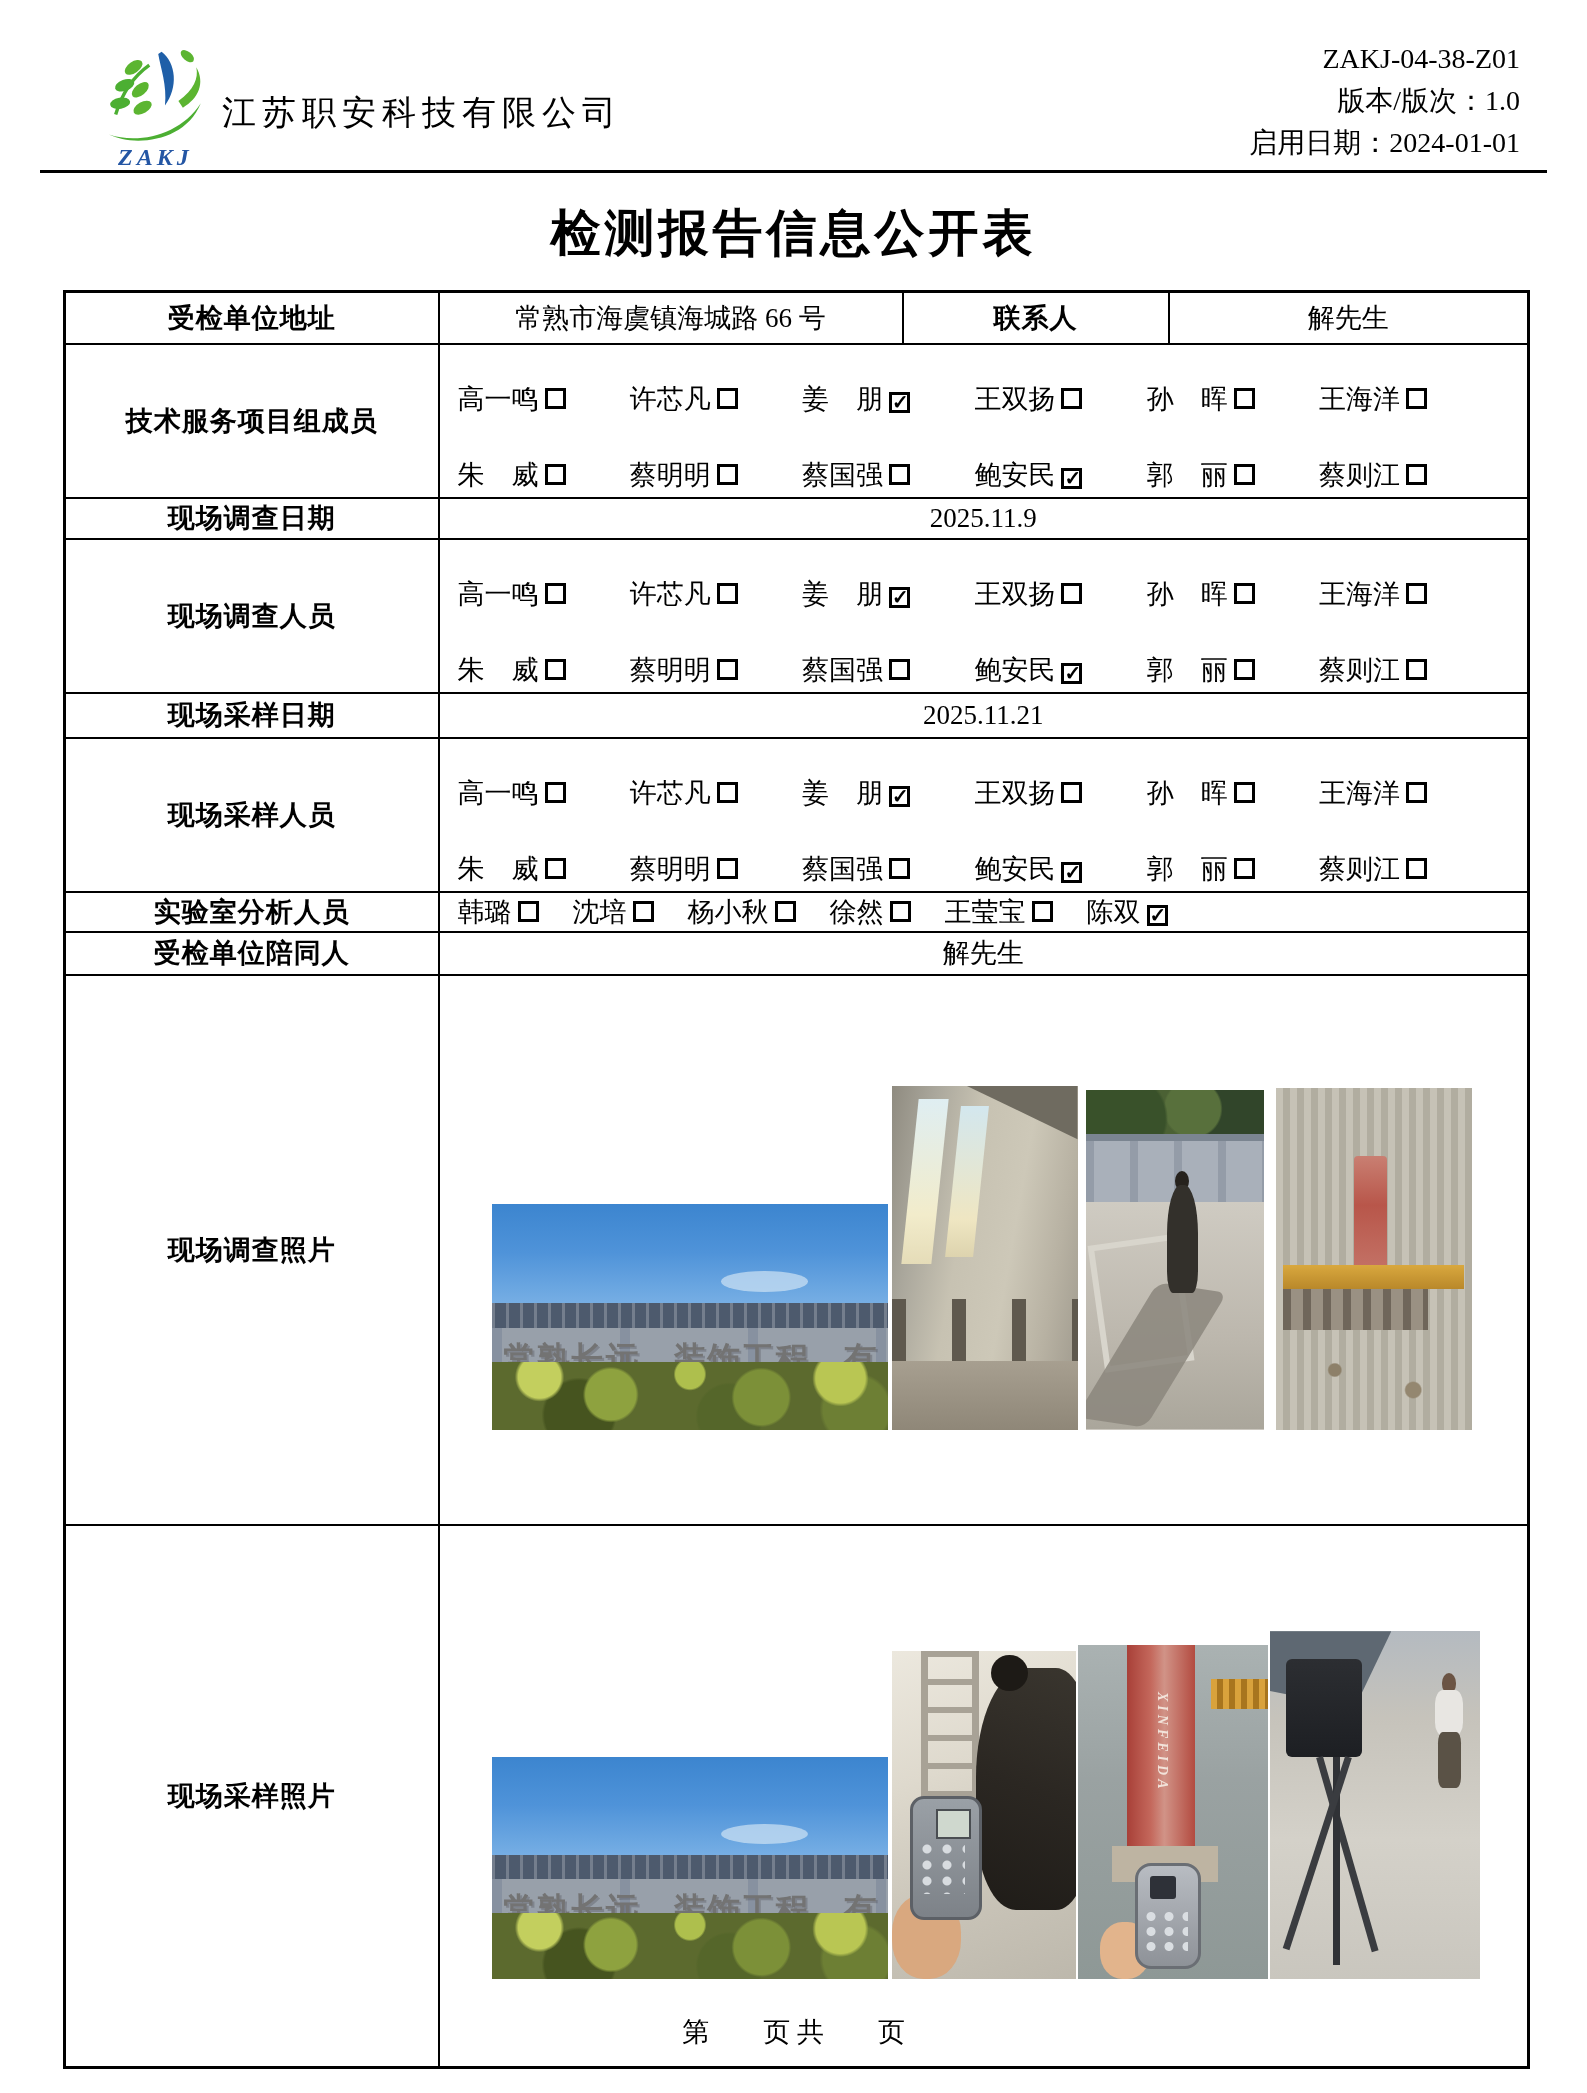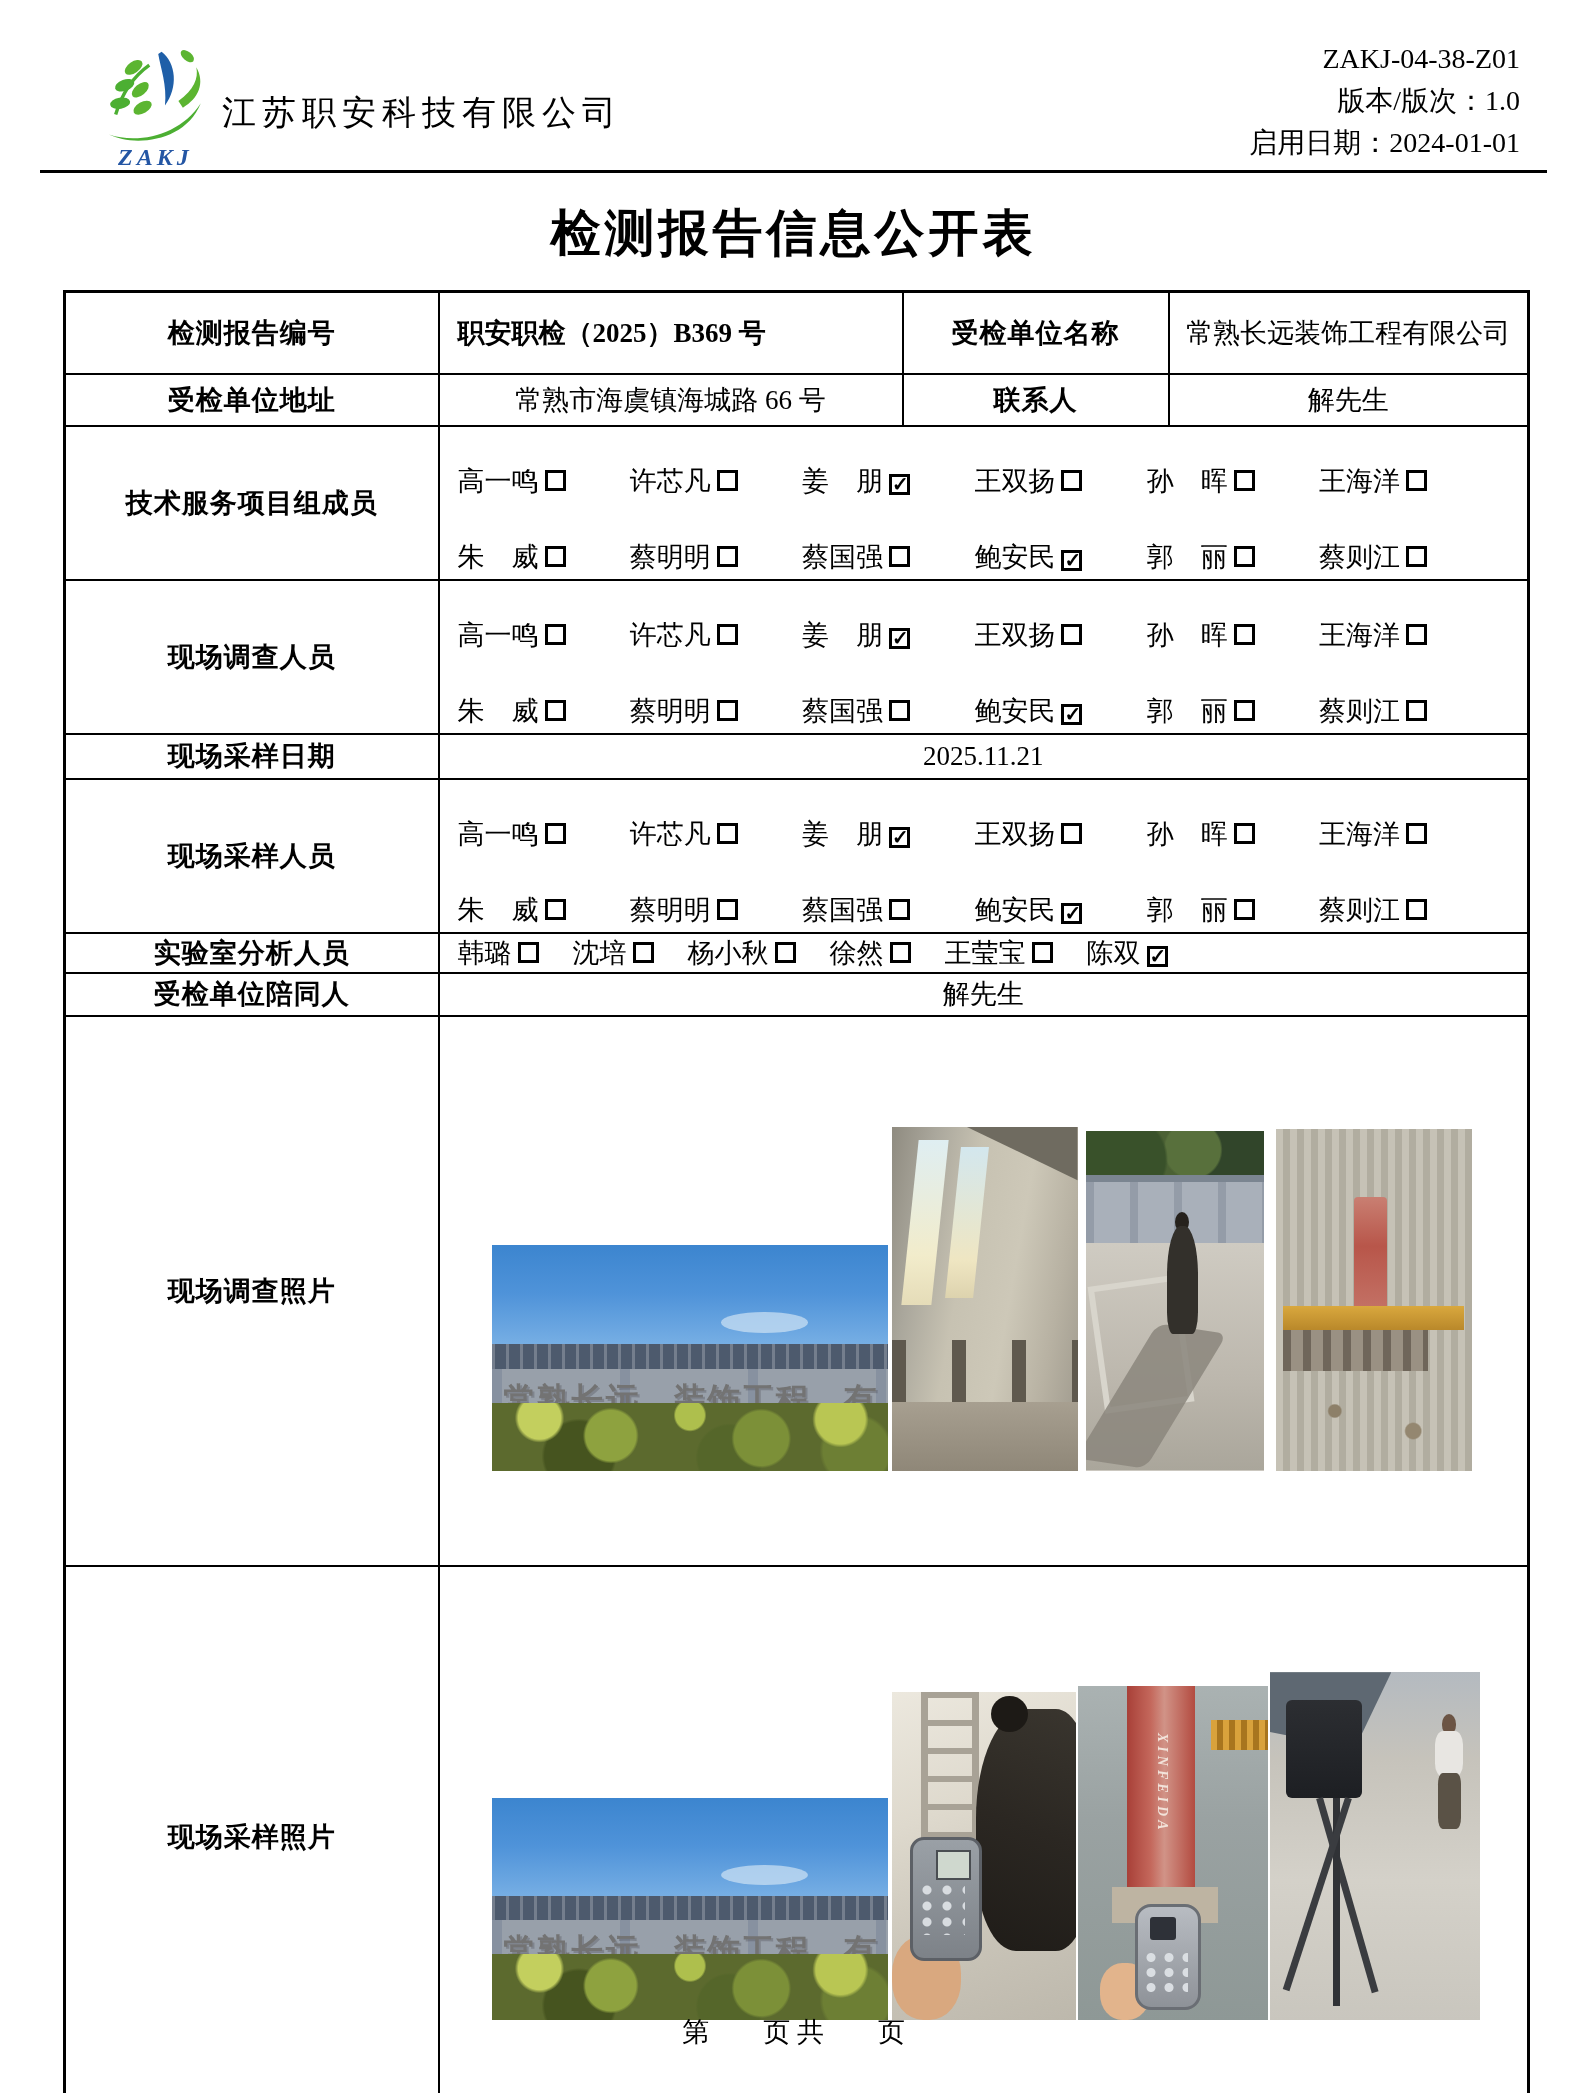--- a/index.html
+++ b/index.html
@@ -188,26 +188,20 @@
 
   <table class="main">
     <colgroup>
         <col style="width:374px">
         <col style="width:464px">
         <col style="width:266px">
         <col style="width:360px">
       </colgroup>
 
     <tbody>
-        <tr style="height:82px">
-      <td class="lbl">检测报告编号</td>
-      <td class="val lft bold">职安职检（2025）B369 号</td>
-      <td class="lbl">受检单位名称</td>
-      <td class="wrapval">常熟长远装饰工程有限公司</td>
-    </tr>
 
     <tr style="height:52px">
       <td class="lbl">受检单位地址</td>
       <td class="val">常熟市海虞镇海城路 66 号</td>
       <td class="lbl">联系人</td>
       <td class="val">解先生</td>
     </tr>
 
     <tr style="height:86px">
       <td class="lbl">技术服务项目组成员</td>
@@ -224,20 +218,24 @@
               <span class="staff-item"><span>朱　威</span><span class="cbox"></span></span>
               <span class="staff-item"><span>蔡明明</span><span class="cbox"></span></span>
               <span class="staff-item"><span>蔡国强</span><span class="cbox"></span></span>
               <span class="staff-item"><span>鲍安民</span><span class="cbox checked">✓</span></span>
               <span class="staff-item"><span>郭　丽</span><span class="cbox"></span></span>
               <span class="staff-item"><span>蔡则江</span><span class="cbox"></span></span>
             </div>
       </td>
     </tr>
 
+    <tr style="height:41px">
+      <td class="lbl">现场调查日期</td>
+      <td colspan="3" class="val">2025.11.9</td>
+    </tr>
 
     <tr style="height:86px">
       <td class="lbl">现场调查人员</td>
       <td colspan="3">
         <div class="staff-line">
               <span class="staff-item"><span>高一鸣</span><span class="cbox"></span></span>
               <span class="staff-item"><span>许芯凡</span><span class="cbox"></span></span>
               <span class="staff-item"><span>姜　朋</span><span class="cbox checked">✓</span></span>
               <span class="staff-item"><span>王双扬</span><span class="cbox"></span></span>
               <span class="staff-item"><span>孙　晖</span><span class="cbox"></span></span>

